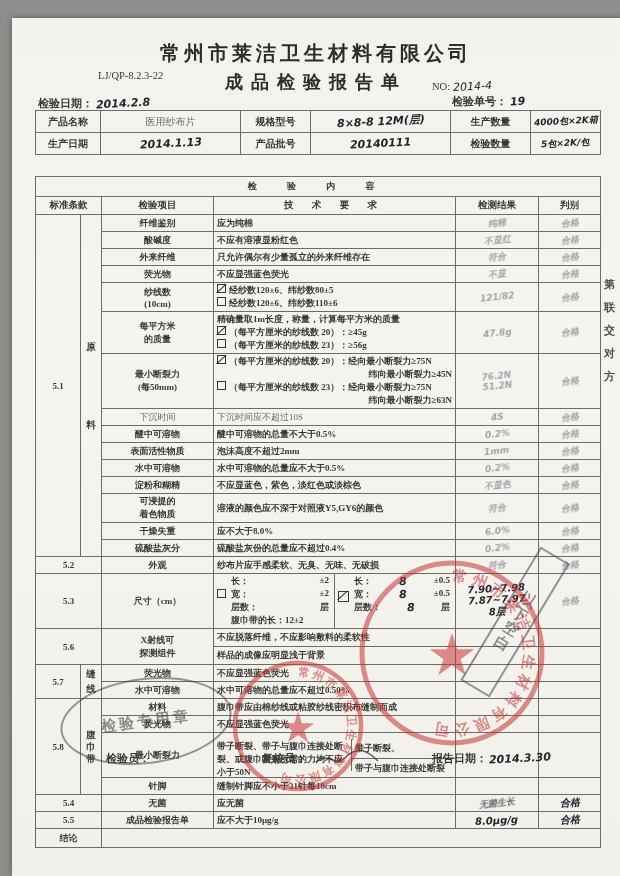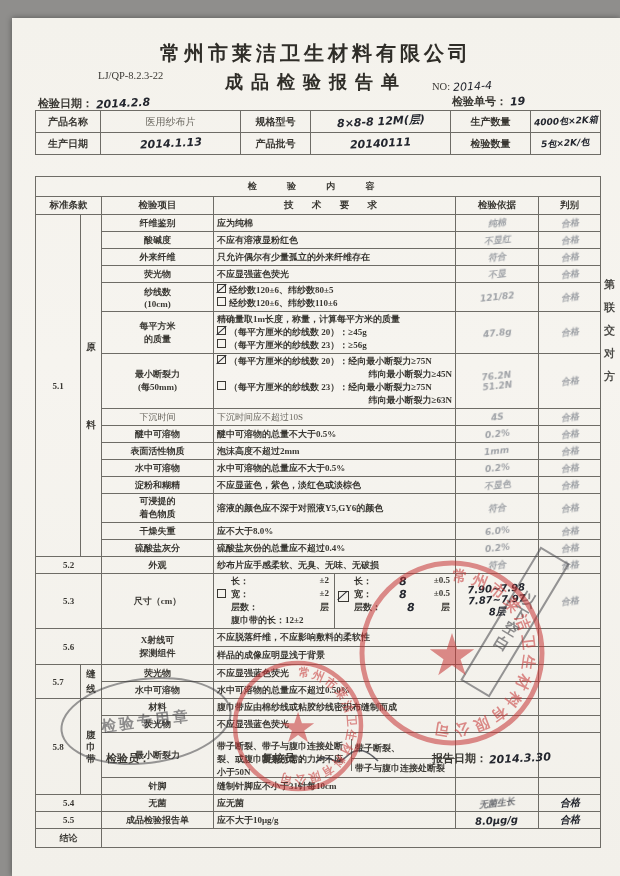--- a/index.html
+++ b/index.html
@@ -129,21 +129,21 @@
         <col style="width:62px">
       </colgroup>
     <tbody>
         <tr>
           <td colspan="6" class="band">检 验 内 容</td>
         </tr>
     <tr class="hdr">
       <td colspan="2">标准条款</td>
       <td>检验项目</td>
       <td style="letter-spacing:8px">技 术 要 求</td>
-      <td>检验依据</td>
+      <td>检测结果</td>
       <td>判别</td>
     </tr>
 
     <tr>
       <td class="c" rowspan="15">5.1</td>
       <td rowspan="15">
             <div class="vtext gap70">原料</div>
           </td>
       <td class="c" style="height:14px">纤维鉴别</td>
       <td>应为纯棉</td>

